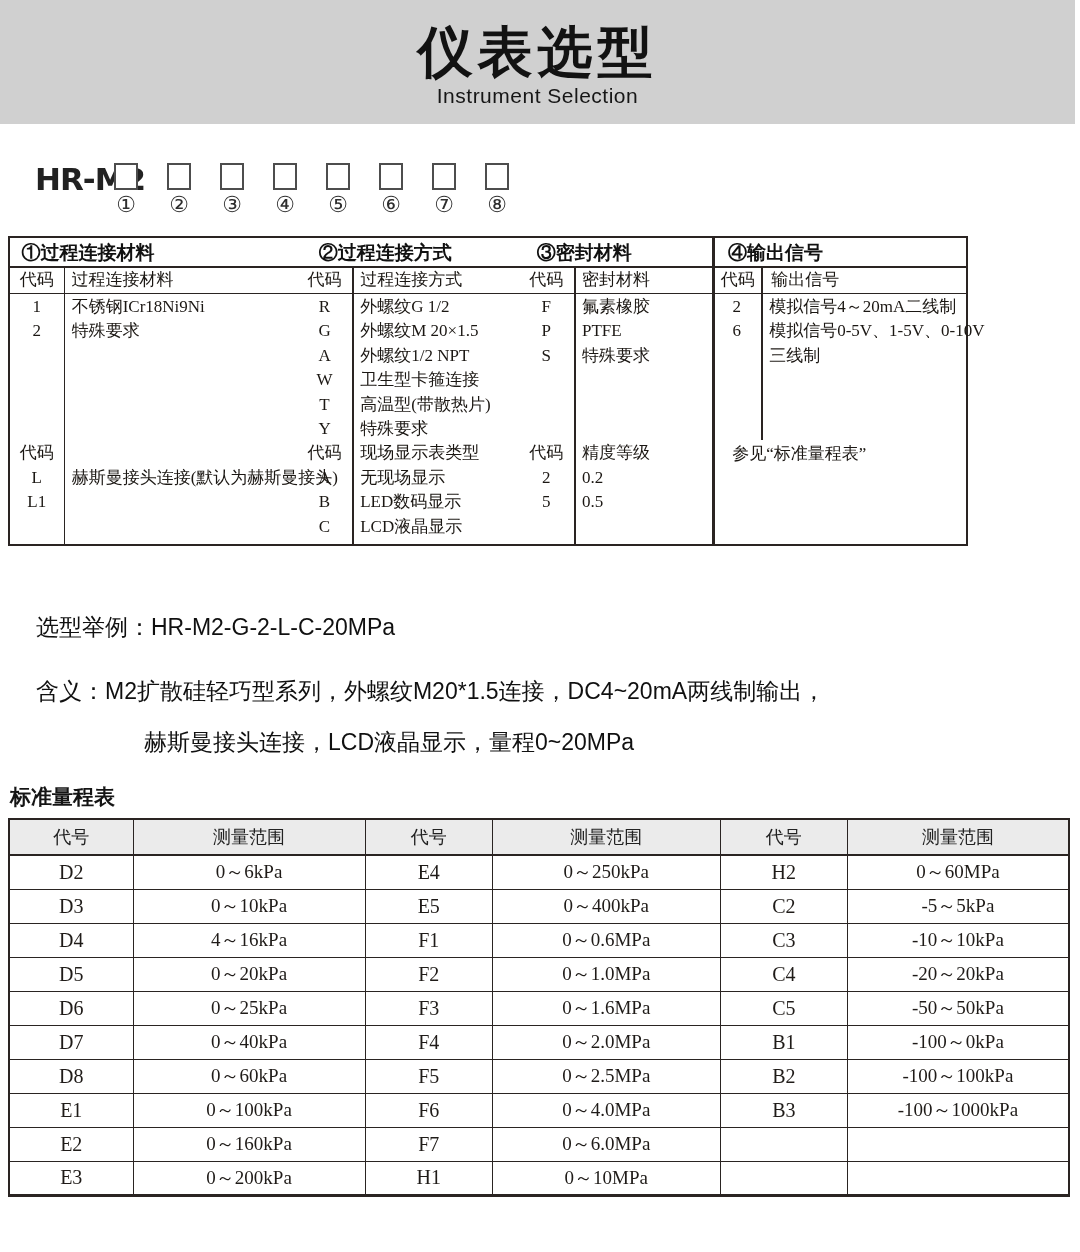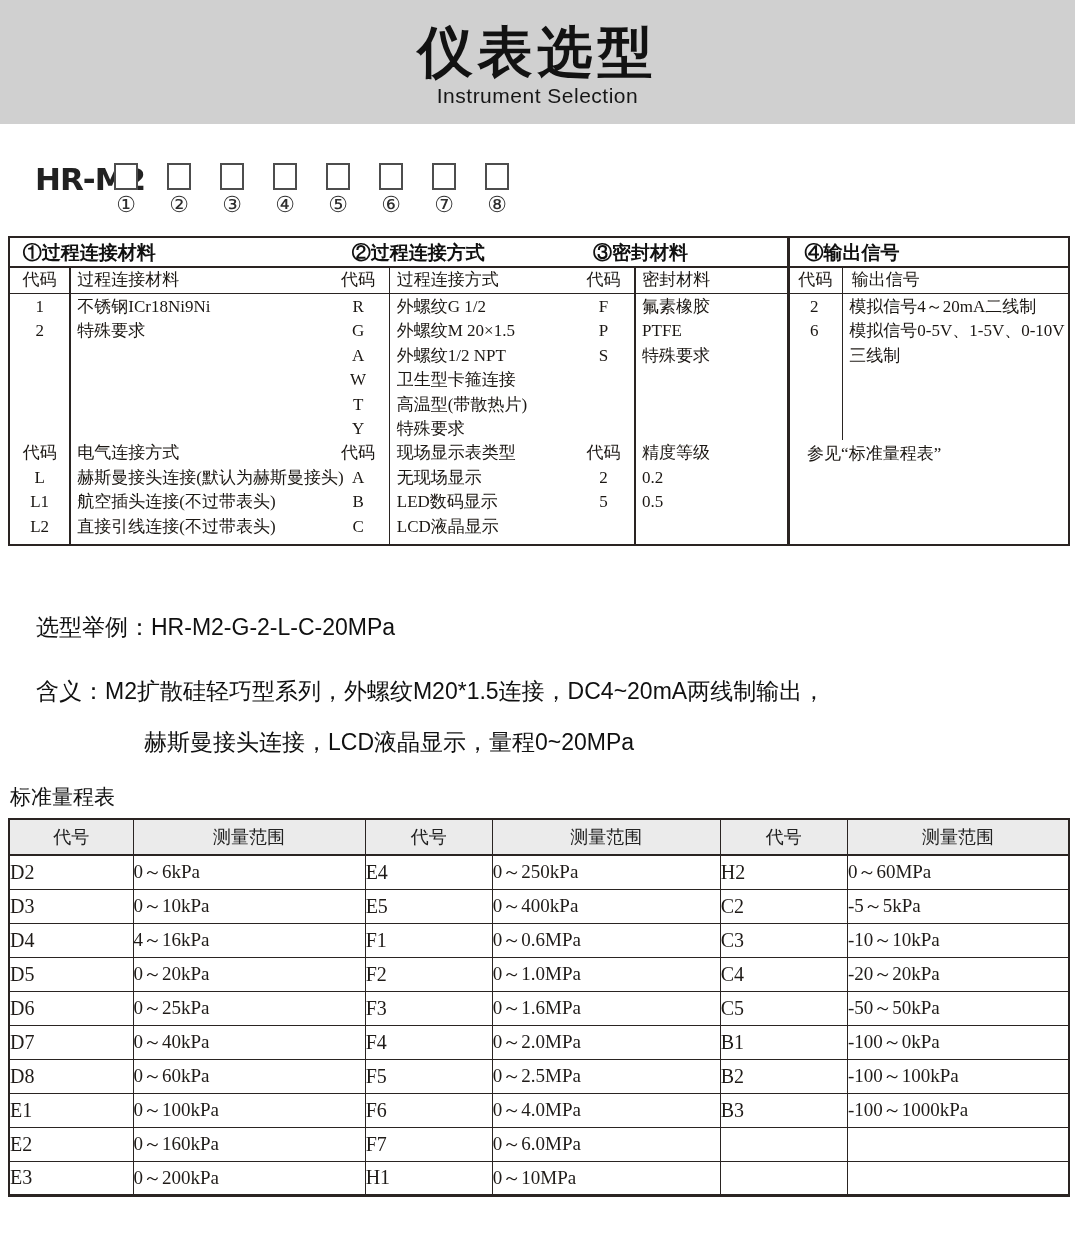--- a/index.html
+++ b/index.html
@@ -22,21 +22,21 @@
   
   .model-prefix{left:35px;top:161px;font-size:31px;font-weight:700;letter-spacing:-1px;
     font-family:"DejaVu Sans","Liberation Sans",sans-serif;color:#222;}
   .positions{left:114px;top:163px;display:flex;gap:29px;}
   .pos{width:24px;display:flex;flex-direction:column;align-items:center;}
   .box{width:24px;height:27px;border:2px solid #4d4d4d;background:#fff;}
   .num{margin-top:4px;font-size:22px;line-height:1;color:#2e2e2e;
     font-family:"Liberation Serif","DejaVu Serif",serif;}
 
   
-  .sel-table{left:8px;top:236px;width:1062px;border:2.5px solid var(--border);background:#fff;}
+  .sel-table{left:8px;top:236px;width:960px;border:2.5px solid var(--border);background:#fff;}
   .sec-head{position:relative;height:30px;border-bottom:2px solid var(--border);
     font-size:19px;font-weight:700;color:#111;}
   .sec-head.second{border-top:2.5px solid var(--border);}
   .shl{position:absolute;line-height:30px;white-space:nowrap;}
   .shl.p1{left:1.2%;} .shl.p2{left:32.3%;} .shl.p3{left:55.1%;} .shl.p4{left:75.1%;}
   .vthick{position:absolute;left:73.45%;top:0;bottom:0;width:2.5px;background:var(--border);}
   .vl{position:absolute;top:0;bottom:0;width:1.5px;background:var(--border);}
   .vl.a{left:5.6%;} .vl.b{left:35.8%;} .vl.c{left:59%;} .vl.d{left:78.6%;}
   .sec-content{position:relative;font-family:"Liberation Serif","DejaVu Serif",serif;font-size:17px;}
   .sec1-content{height:172px;}
@@ -53,27 +53,27 @@
   .g2{left:30%;width:23.2%;} .g2 .r{grid-template-columns:25% 75%;}
   .g3{left:53.2%;width:20.25%;} .g3 .r{grid-template-columns:28.6% 71.4%;}
   .g4{left:73.45%;width:26.55%;} .g4 .r{grid-template-columns:19.3% 80.7%;}
   .range-note{position:absolute;left:73.45%;width:26.55%;top:1px;line-height:25px;padding-left:20px;}
 
   
   .ex{left:36px;font-size:23px;font-weight:500;color:#101010;white-space:nowrap;}
   .ex1{top:612px;} .ex2{top:676px;} .ex3{top:727px;left:144px;}
 
   
-  .range-label{left:10px;top:783px;font-size:21px;font-weight:400;color:#141414;}
+  .range-label{left:10px;top:783px;font-size:21px;font-weight:700;color:#141414;}
   table.range{position:absolute;left:8px;top:818px;width:1062px;border-collapse:collapse;
     border:2.5px solid var(--border);border-bottom:3.5px solid var(--border);
     font-family:"Liberation Serif","DejaVu Serif",serif;}
   table.range th{height:36px;background:var(--rangehead);font-size:18px;font-weight:500;
     border:1.5px solid var(--border);border-bottom:2.5px solid var(--border);text-align:center;color:#222;}
-  table.range td{height:34px;font-size:19px;border:1.5px solid var(--border);text-align:left;color:#1f1b18;}
+  table.range td{height:34px;font-size:19px;border:1.5px solid var(--border);text-align:center;color:#1f1b18;}
   table.range td.code{font-size:20px;}
 </style>
 </head>
 <body>
 
 <div class="abs titlebar">
   <div class="page-title">仪表选型</div>
   <div class="page-subtitle">Instrument Selection</div>
 </div>
 
@@ -202,33 +202,27 @@
     <div class="vl c"></div>
     <div class="vthick"></div>
     <div class="vl d"></div>
   </div>
 
 
   <div class="sec-content sec2-content">
     <div class="stk g1">
         <div class="r">
           <span class="cc">代码</span>
-          <span class="cd">电气连接方式</span>
         </div>
         <div class="r">
           <span class="cc">L</span>
           <span class="cd">赫斯曼接头连接(默认为赫斯曼接头)</span>
         </div>
         <div class="r">
           <span class="cc">L1</span>
-          <span class="cd">航空插头连接(不过带表头)</span>
-        </div>
-        <div class="r">
-          <span class="cc">L2</span>
-          <span class="cd">直接引线连接(不过带表头)</span>
         </div>
       </div>
     <div class="stk g2">
         <div class="r">
           <span class="cc">代码</span>
           <span class="cd">现场显示表类型</span>
         </div>
         <div class="r">
           <span class="cc">A</span>
           <span class="cd">无现场显示</span>

